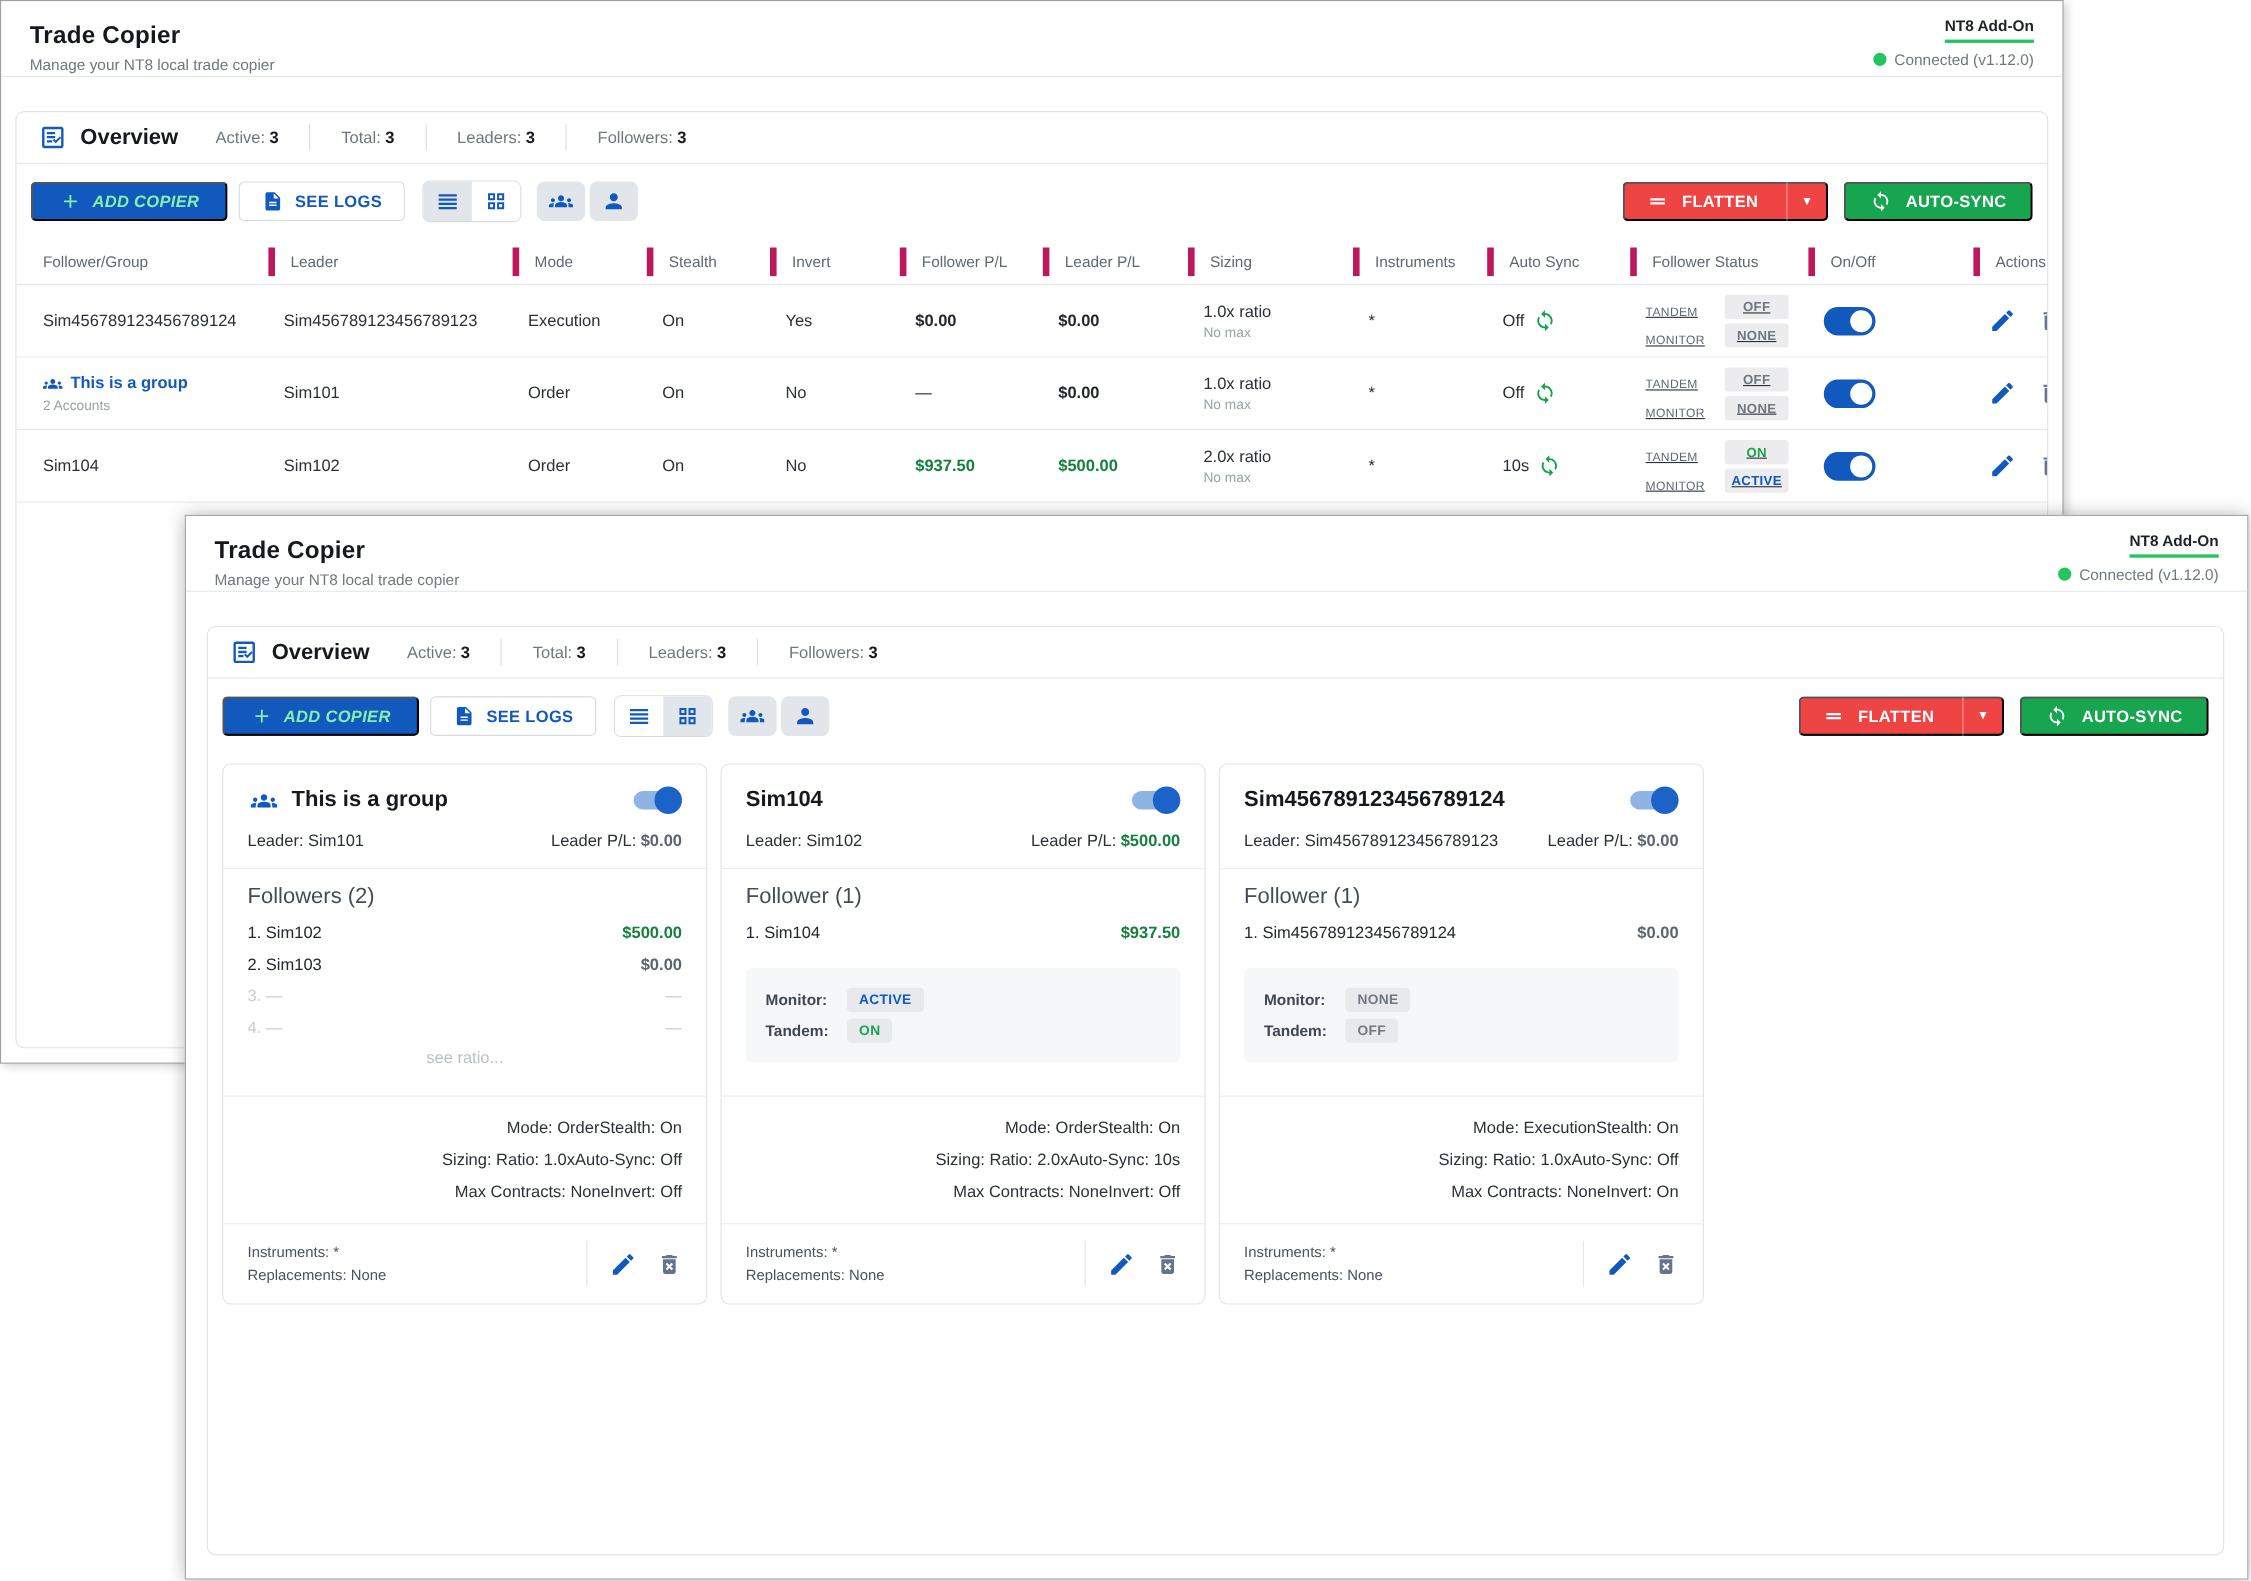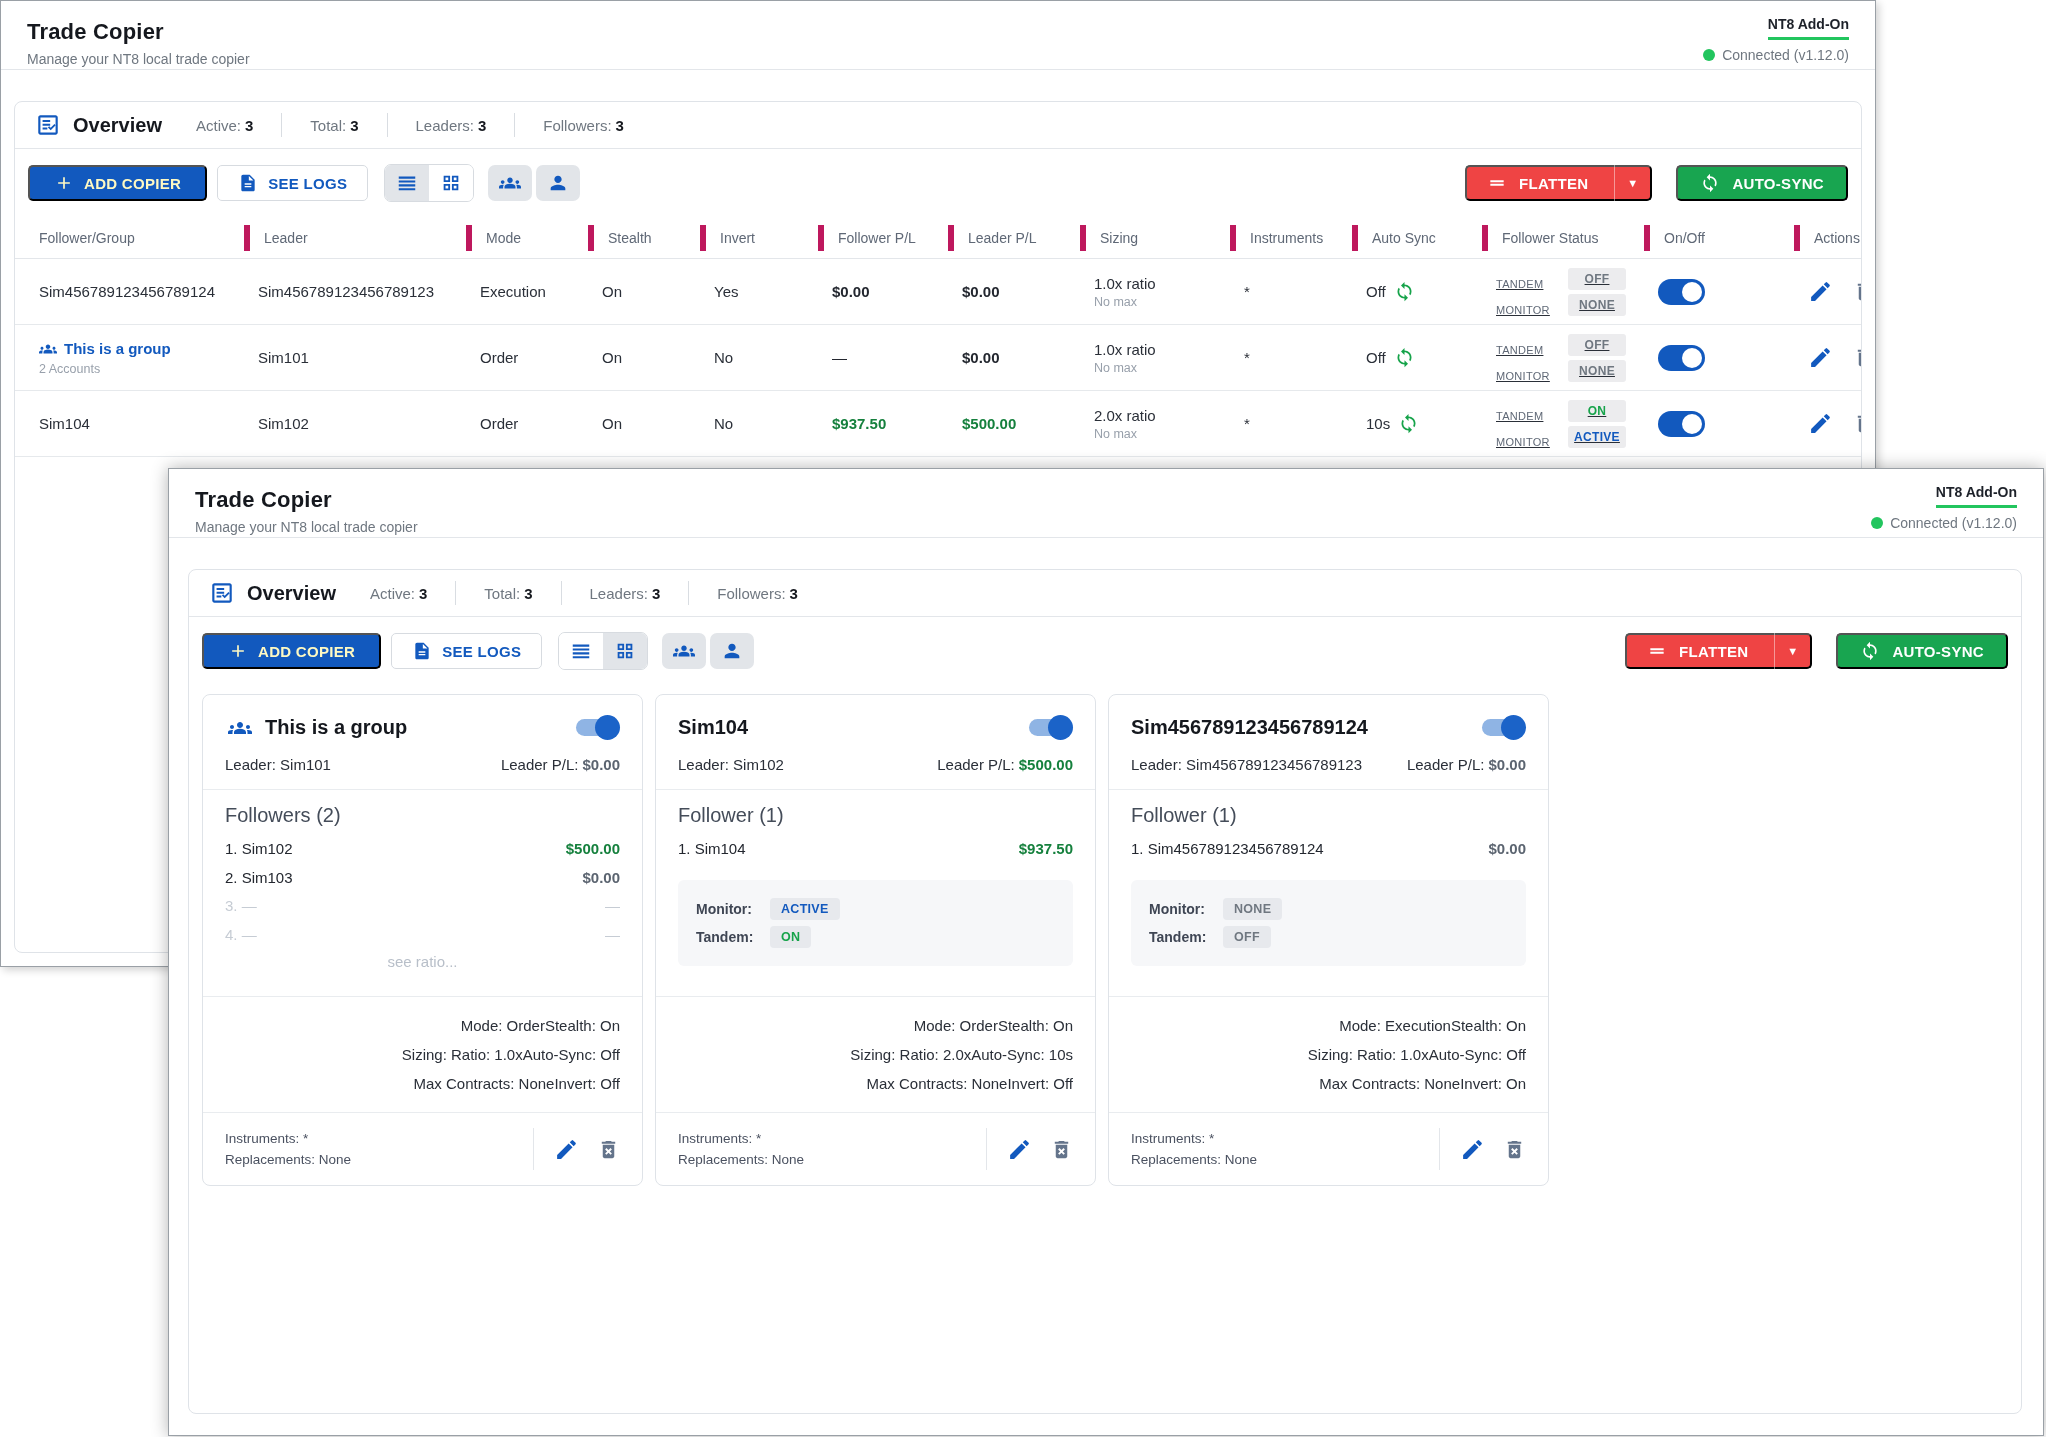--- a/index.html
+++ b/index.html
@@ -29,34 +29,34 @@
   .ov-title { font-size:20px; font-weight:bold; color:#15181e; margin-left:12px; }
   .stats { display:flex; align-items:center; margin-left:34px; }
   .stat { font-size:15px; color:#6f7780; white-space:nowrap; }
   .stat b { color:#15181e; margin-left:4px; }
   .vsep { width:1px; height:24px; background:#d9dde2; margin:0 28px; }
 
   .toolbar { height:68px; display:flex; align-items:center; padding:0 13px; }
   .btn { height:36px; display:inline-flex; align-items:center; border-radius:5px;
     font-size:15px; font-weight:bold; letter-spacing:.3px; cursor:pointer; }
   .btn svg { width:20px; height:20px; fill:currentColor; }
-  .btn-primary { background:#1259be; color:#fef9c3; padding:0 24px; gap:10px; }
+  .btn-primary { background:#1259be; color:#86efac; padding:0 24px; gap:10px;font-style:italic; }
   .btn-outline { background:#fff; color:#1259be; border:1px solid #d7dbe0; padding:0 20px; gap:10px; margin-left:10px; }
   .seg { display:flex; border:1px solid #d7dbe0; border-radius:7px; overflow:hidden; margin-left:16px; }
   .seg-cell { width:44px; height:36px; display:flex; align-items:center; justify-content:center; color:#1259be; background:#fff; cursor:pointer; }
   .seg-cell svg { width:22px; height:22px; fill:currentColor; }
   .seg-cell.sel { background:#e2e5e9; }
   .seg2 { display:flex; gap:4px; margin-left:14px; }
   .seg2 .seg-cell { background:#e2e5e9; border-radius:7px; }
   .tb-spacer { flex:1; }
   .btn-flatten { background:#ef4444; color:#fff; padding:0 0 0 20px; gap:12px; }
   .btn-flatten .flx { display:flex; align-items:center; gap:12px; padding-right:14px; }
   .btn-flatten .drop { border-left:1px solid rgba(255,255,255,.45); height:36px; width:36px;
     display:flex; align-items:center; justify-content:center; font-size:11px; }
-  .btn-sync { background:#18a550; color:#fff; padding:0 22px; gap:12px; margin-left:24px; }
+  .btn-sync { background:#18a550; color:#fff; padding:0 22px; gap:12px; margin-left:14px; }
 
   
   .tgrid { display:grid; grid-template-columns:205px 222px 122px 112px 118px 130px 132px 150px 122px 130px 162px 150px 1fr;
     align-items:center; padding:0 0 0 24px; }
   .thead { height:42px; border-bottom:1px solid #e3e6ea; background:#fff; }
   .th { font-size:14px; color:#5f6876; padding-left:14px; position:relative; height:26px; line-height:26px; }
   .th:first-child { padding-left:0; }
   .th + .th { border-left:6px solid #be185d; }
   .trow { min-height:66px; border-bottom:1px solid #e6e9ec; }
   .td { font-size:15px; color:#2a2f38; padding-left:14px; }

